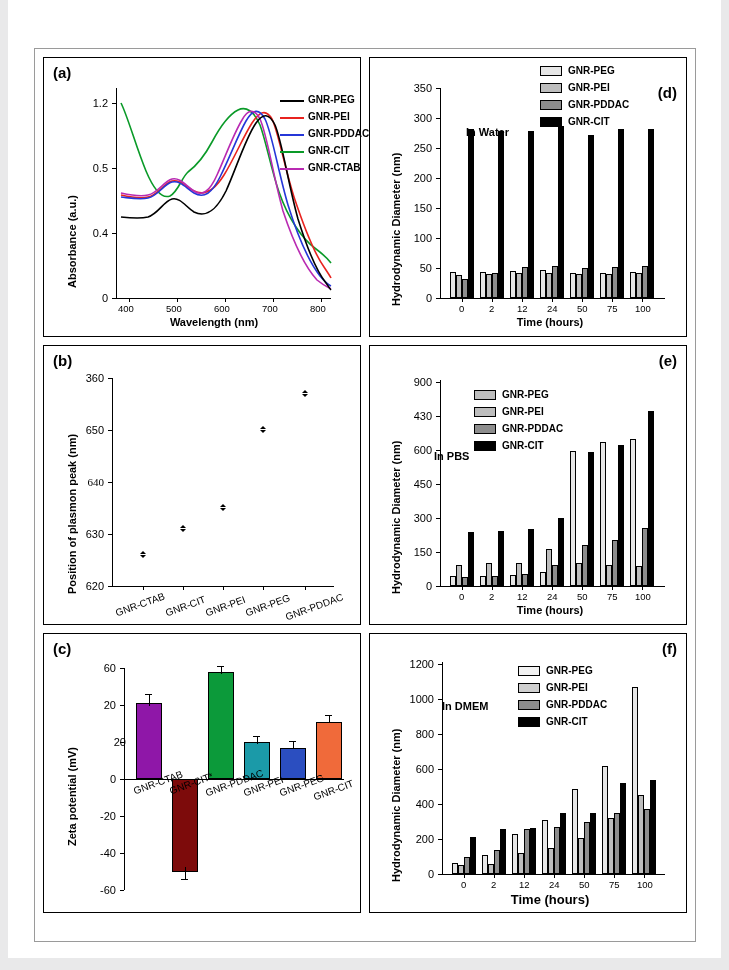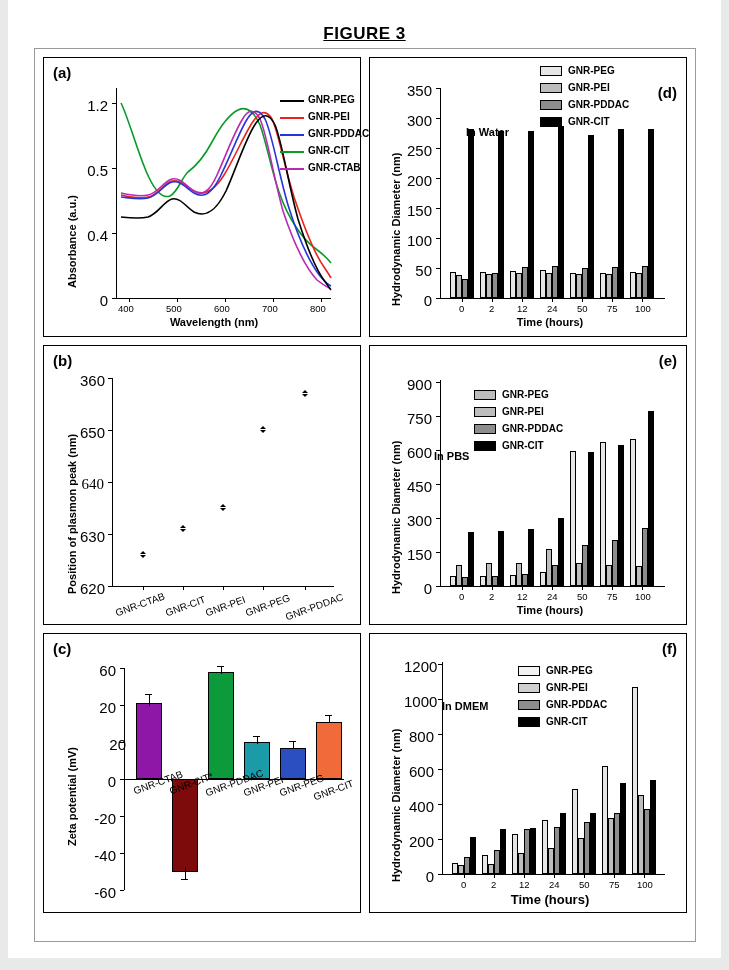--- a/index.html
+++ b/index.html
@@ -33,21 +33,21 @@
   
   .axis-line{position:absolute;background:#000;}
   .tick{position:absolute;background:#000;width:1px;height:4px;}
   .tickh{position:absolute;background:#000;height:1px;width:4px;}
   .ylab{
     position:absolute;transform-origin:0 0;transform:rotate(-90deg);
     font-weight:bold;font-size:11px;white-space:nowrap;
   }
   .xlab{position:absolute;font-weight:bold;font-size:11px;white-space:nowrap;text-align:center;}
   .tnum{position:absolute;font-size:9.5px;color:#000;white-space:nowrap;}
-  .tnumr{position:absolute;font-size:15px;color:#000;white-space:nowrap;text-align:right;}
+  .tnumr{position:absolute;font-size:11px;color:#000;white-space:nowrap;text-align:right;}
   .leg-item{position:absolute;font-size:10px;font-weight:bold;white-space:nowrap;}
   .leg-line{position:absolute;height:2px;}
   .leg-box{position:absolute;border:1px solid #000;box-sizing:border-box;}
   .bar{position:absolute;border:1px solid #000;box-sizing:border-box;}
   .inlabel{position:absolute;font-size:11px;font-weight:bold;color:#000;}
   .rot-cat{
     position:absolute;font-size:10px;white-space:nowrap;
     transform-origin:0 0;transform:rotate(-20deg);
   }
   .dot{position:absolute;width:0;height:0;
@@ -57,23 +57,20 @@
        border-left:3.5px solid transparent;border-right:3.5px solid transparent;
        border-top:3.5px solid #000;}
   .errbar{position:absolute;background:#000;width:1px;}
   .errcap{position:absolute;background:#000;height:1px;width:7px;}
 </style>
 </head>
 <body>
 
 <div id="page">
 
-  <div id="figure-title">
-    <span>FIGURE 3</span>
-  </div>
 
   <div id="outer-frame">
 
     <div class="panel" style="left:8px;top:8px;width:318px;height:280px;">
       <div class="plab" style="left:9px;top:6px;">(a)</div>
 
       <div class="ylab" style="left:22px;top:230px;">Absorbance (a.u.)</div>
 
       <div class="xlab" style="left:95px;top:258px;width:150px;">Wavelength (nm)</div>
 
@@ -267,21 +264,21 @@
         <div class="tnumr" style="left:36px;top:234px;width:26px;">0</div>
       <div class="tickh" style="left:66px;top:206px;"></div>
         <div class="tnumr" style="left:36px;top:200px;width:26px;">150</div>
       <div class="tickh" style="left:66px;top:172px;"></div>
         <div class="tnumr" style="left:36px;top:166px;width:26px;">300</div>
       <div class="tickh" style="left:66px;top:138px;"></div>
         <div class="tnumr" style="left:36px;top:132px;width:26px;">450</div>
       <div class="tickh" style="left:66px;top:104px;"></div>
         <div class="tnumr" style="left:36px;top:98px;width:26px;">600</div>
       <div class="tickh" style="left:66px;top:70px;"></div>
-        <div class="tnumr" style="left:36px;top:64px;width:26px;">750</div>
+        <div class="tnumr" style="left:36px;top:64px;width:26px;">430</div>
       <div class="tickh" style="left:66px;top:36px;"></div>
         <div class="tnumr" style="left:36px;top:30px;width:26px;">900</div>
 
       <div class="bar" style="left:80px;top:229.8px;width:6px;height:10.2px;background:#e6e6e6;"></div>
       <div class="bar" style="left:86px;top:218.5px;width:6px;height:21.5px;background:#bdbdbd;"></div>
       <div class="bar" style="left:92px;top:230.9px;width:6px;height:9.1px;background:#8d8d8d;"></div>
       <div class="bar" style="left:98px;top:185.6px;width:6px;height:54.4px;background:#000;"></div>
       <div class="tick" style="left:92px;top:240px;"></div>
       <div class="tnum" style="left:89px;top:245px;">0</div>
       <div class="bar" style="left:110px;top:229.8px;width:6px;height:10.2px;background:#e6e6e6;"></div>

